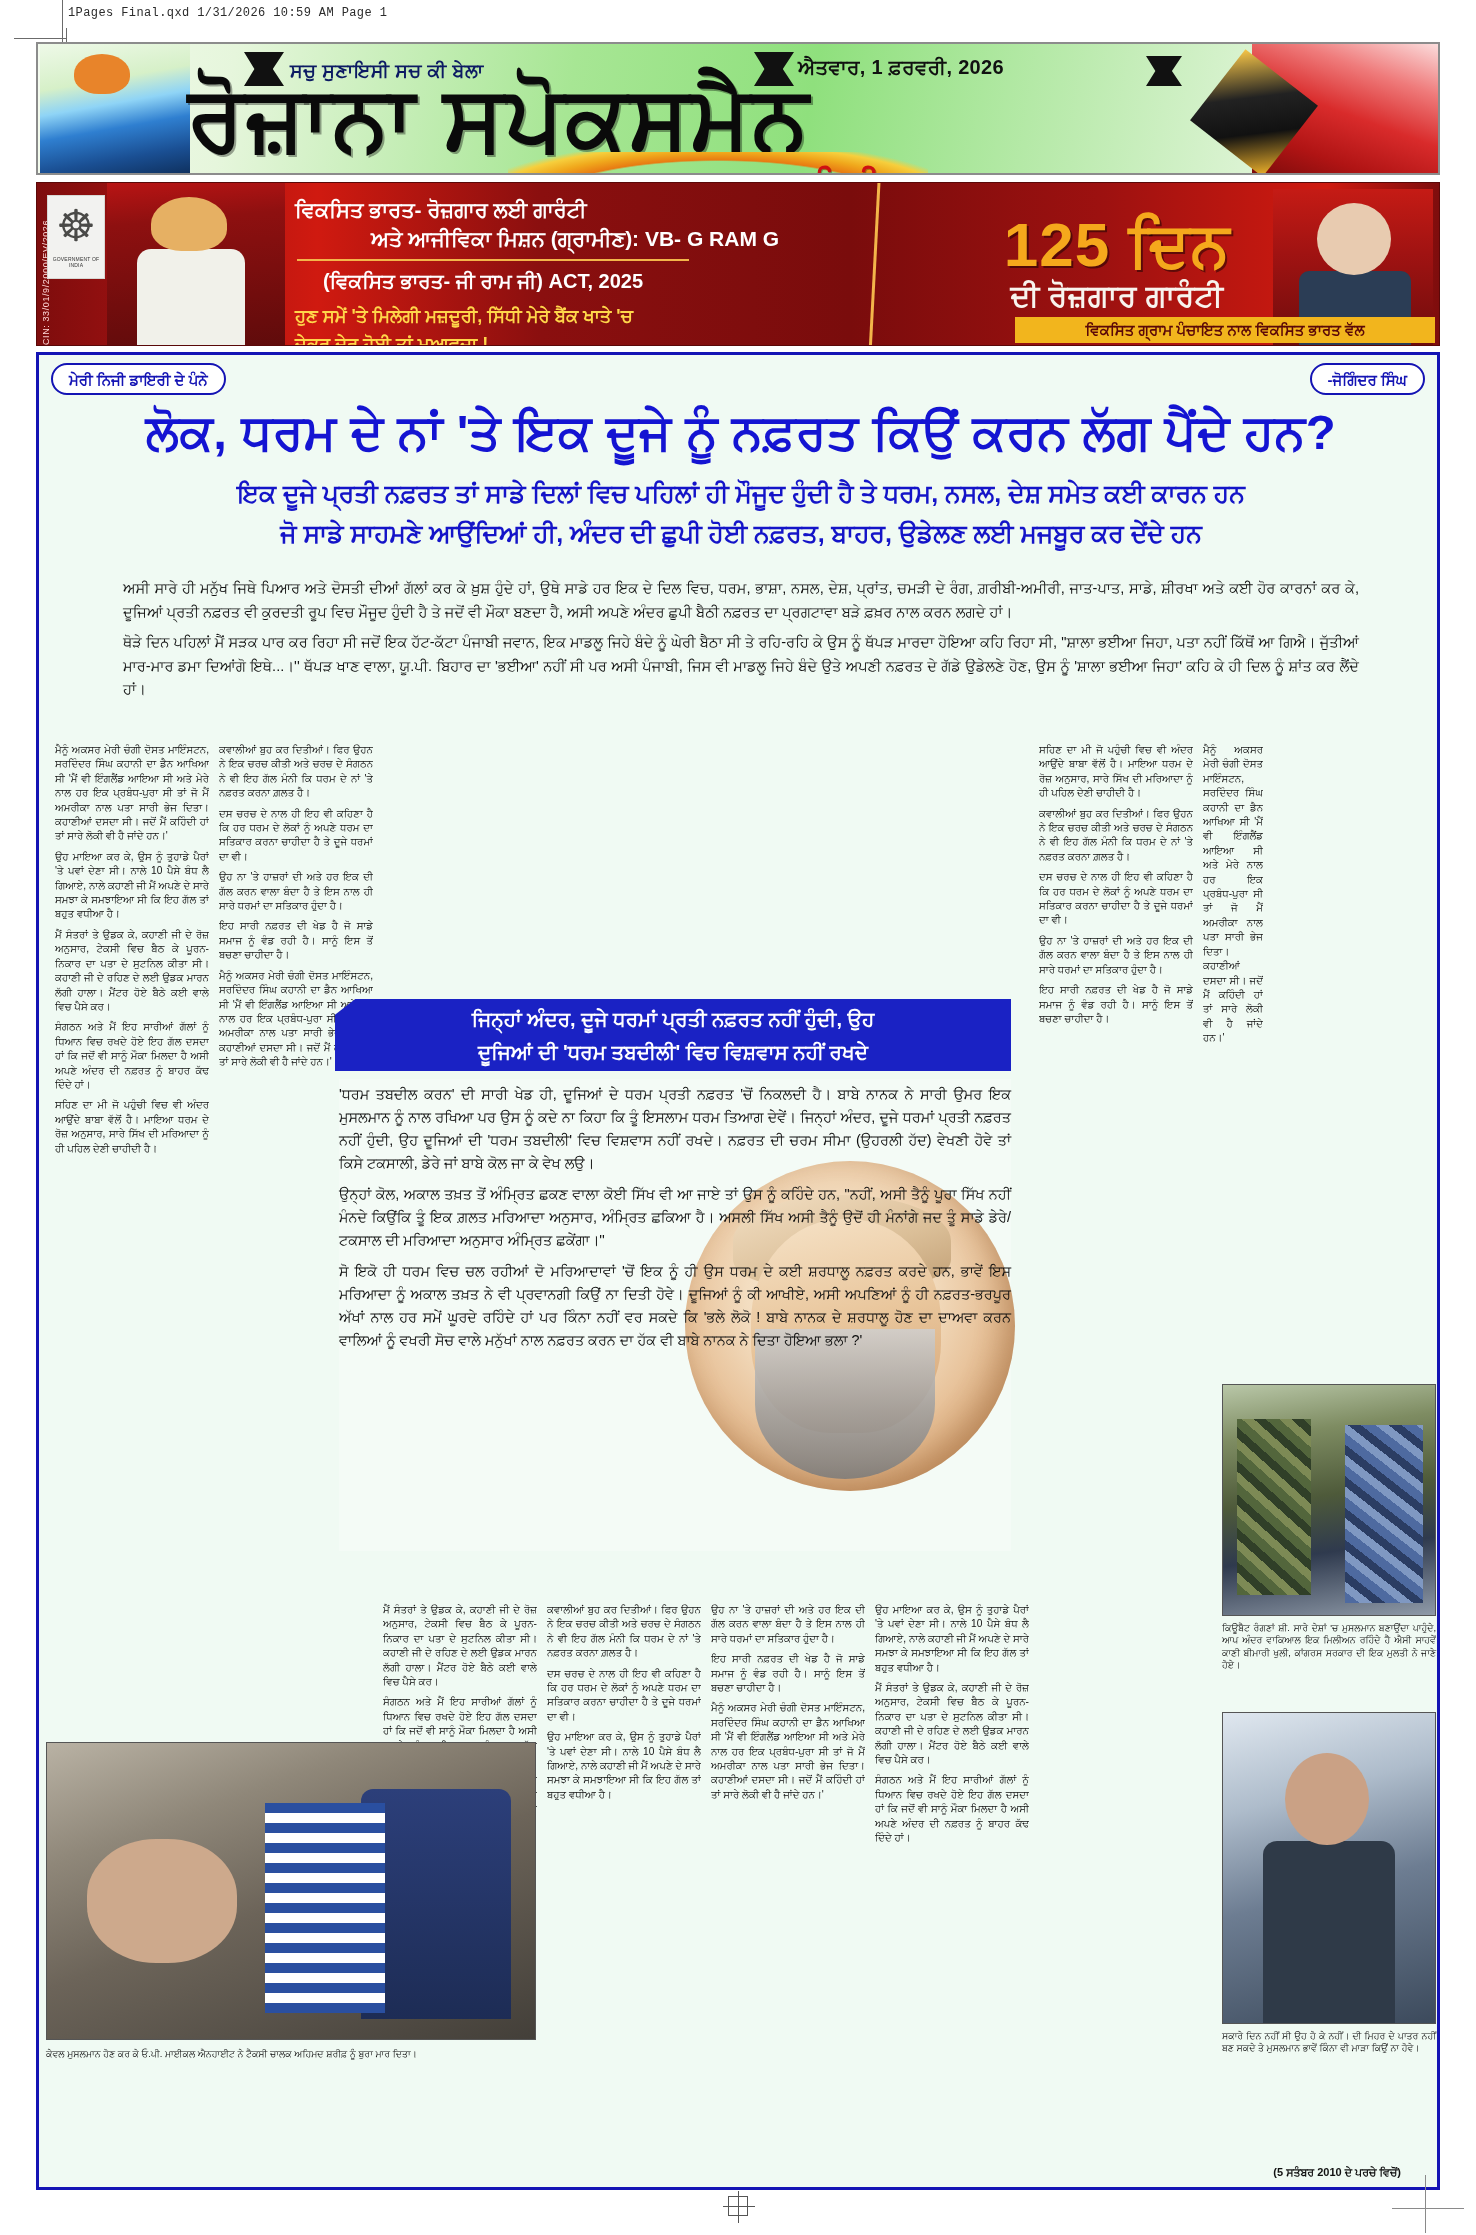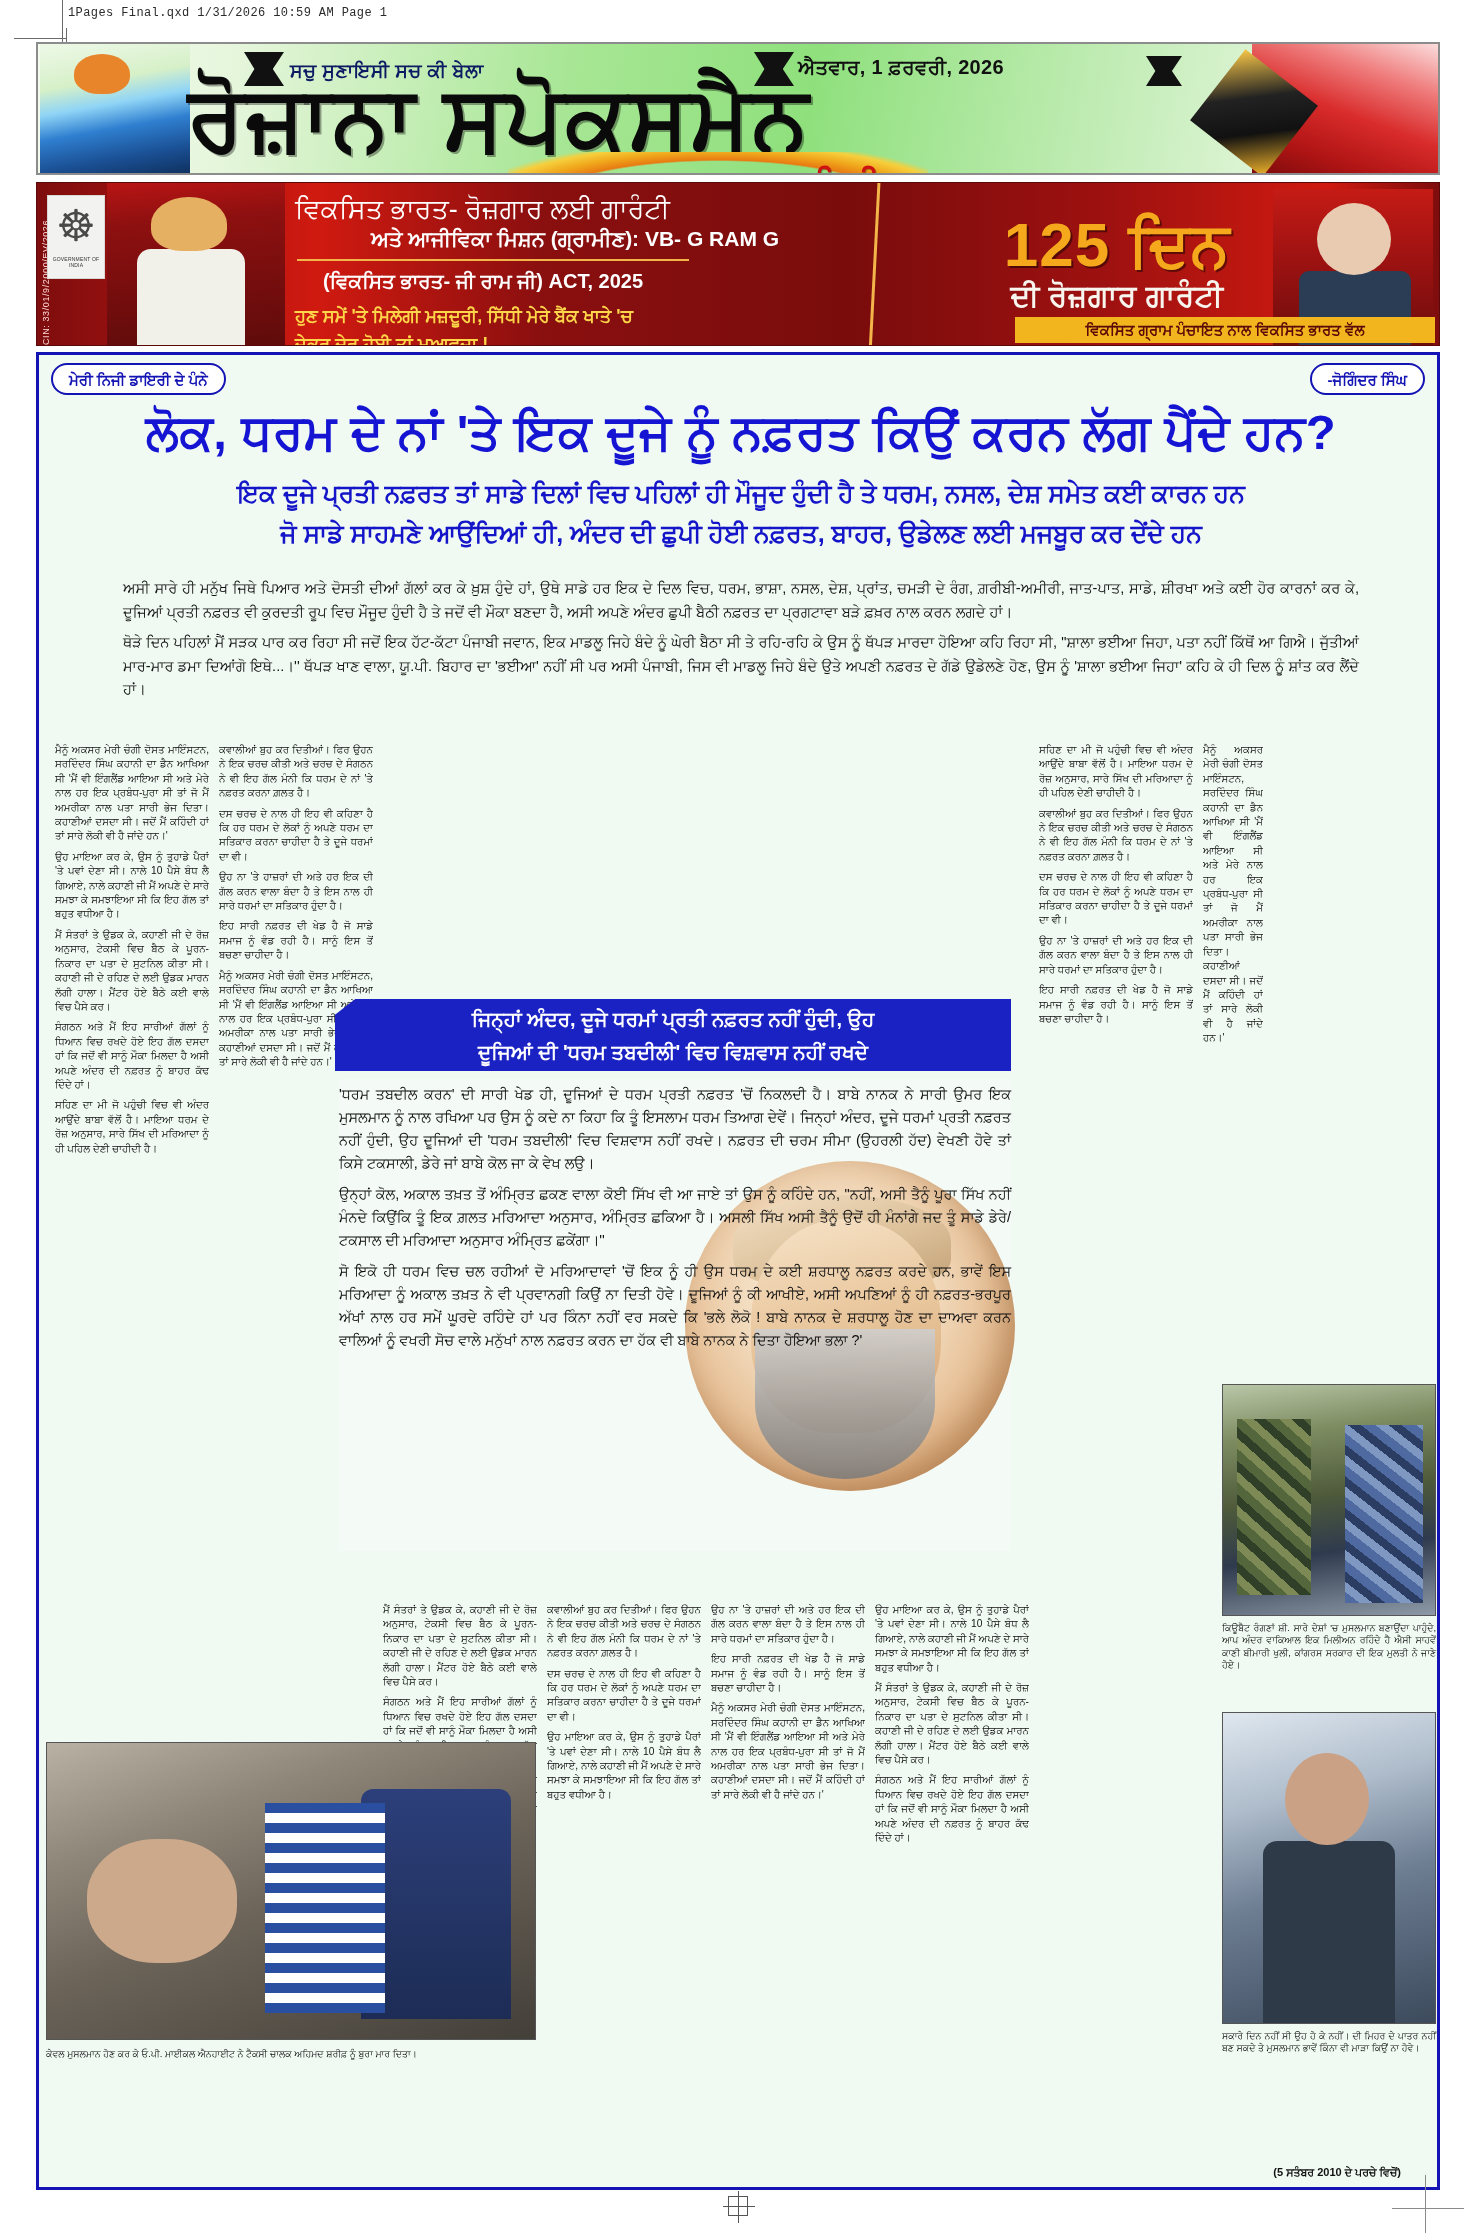--- a/index.html
+++ b/index.html
@@ -101,21 +101,21 @@
   }
   .farmer:after{
     content:""; position:absolute; left:44px; top:14px; width:76px; height:54px;
     border-radius:50% 50% 40% 40%; background:#e6b063;
   }
   .farmer:before{
     content:""; position:absolute; left:30px; top:66px; width:108px; height:98px;
     background:#f1f1ea; border-radius:14px 14px 0 0;
   }
   .ad-copy { position:absolute; left:258px; top:12px; width:560px; }
-  .ad-l1 { font-size:27px; font-weight:normal; color:#ffffff; line-height:29px; white-space:nowrap; }
+  .ad-l1 { font-size:21px; font-weight:bold; color:#ffffff; line-height:29px; white-space:nowrap; }
   .ad-l2 { font-size:21px; font-weight:bold; color:#ffffff; line-height:29px; white-space:nowrap;text-align:center; }
   .ad-rule { width:392px; height:2px; background:#f3b54a; margin:6px 0 5px 2px; }
   .ad-l3 { font-size:20px; font-weight:bold; color:#ffffff; line-height:30px; white-space:nowrap;margin-left:28px; }
   .ad-l4 { font-size:18px; font-weight:bold; color:#ffd64a; line-height:28px; white-space:nowrap; margin-top:6px; }
   .ad-l5 { font-size:18px; font-weight:bold; color:#ffd64a; line-height:28px; white-space:nowrap; }
   .ad-divider {
     position:absolute; left:836px; top:-10px; width:3px; height:190px;
     background:#f3b54a; transform: rotate(3deg);
   }
   .ad-big {

